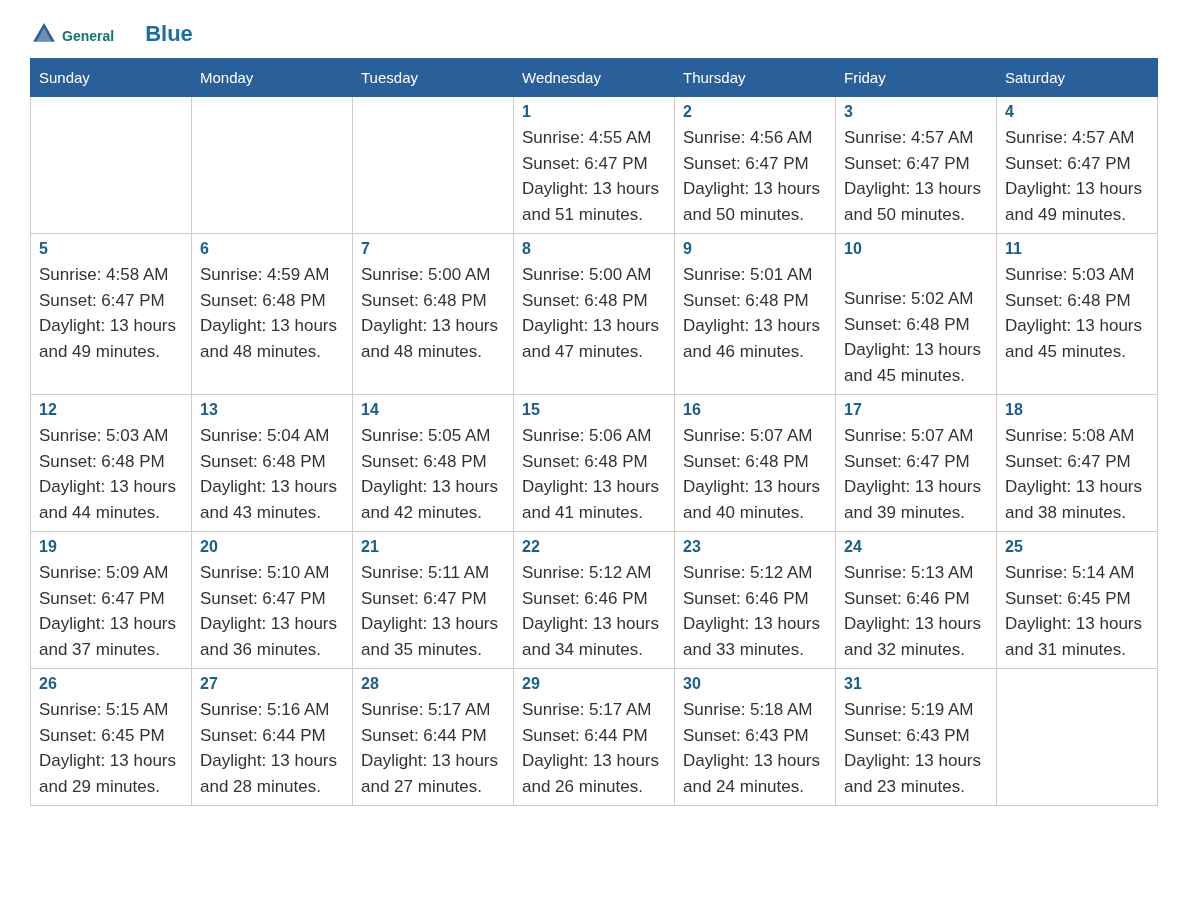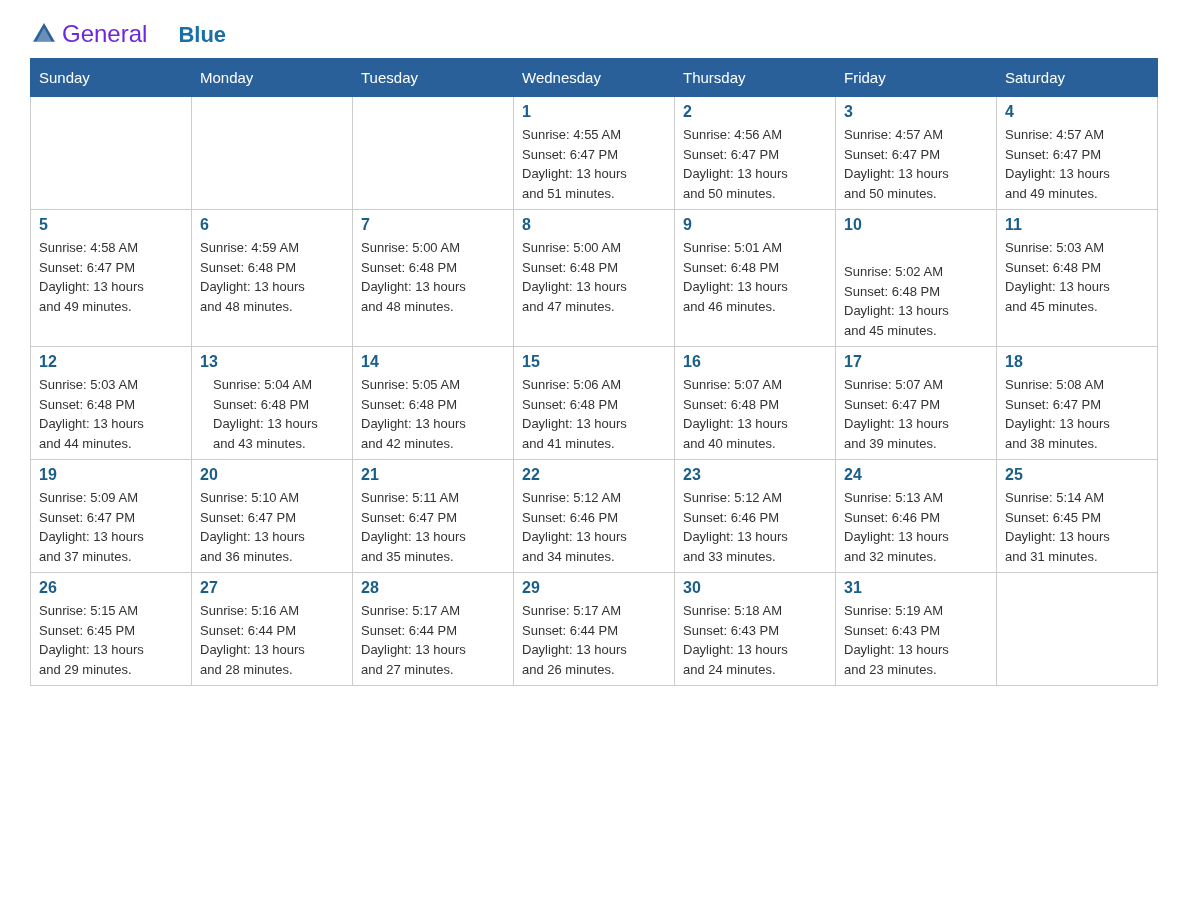--- a/index.html
+++ b/index.html
@@ -16,23 +16,23 @@
       justify-content: space-between;
       align-items: flex-start;
       margin-bottom: 10px;
     }
     .logo {
       display: flex;
       align-items: center;
       gap: 4px;
     }
     .logo-text-general {
-      font-size: 24px;
-      font-weight: normal;
-      color: #6d28d9;
+      font-size: 14px;
+      font-weight: bold;
+      color: #0f766e;
     }
     .logo-text-blue {
       font-size: 22px;
       font-weight: bold;
       color: #1a6fa8;
       padding-left: 31px;
     }
     .logo-icon {
       width: 28px;
       height: 28px;
@@ -72,21 +72,21 @@
       height: 105px;
     }
     .day-number {
       font-size: 16px;
       font-weight: bold;
       color: #1a5f8a;
       display: block;
       margin-bottom: 4px;
     }
     .day-info {
-      font-size: 13px;
+      font-size: 17px;
       color: #333;
       line-height: 1.5;
     }
     .empty-cell {
       background: #fff;
     }
     tr:last-child td {
       border-bottom: 1px solid #ccc;
       margin-left: 30px;
     }
@@ -206,21 +206,21 @@
       <tr>
         <td>
           <span class="day-number">12</span>
           <div class="day-info" style="white-space: pre-line;">Sunrise: 5:03 AM
 Sunset: 6:48 PM
 Daylight: 13 hours
 and 44 minutes.</div>
         </td>
         <td>
           <span class="day-number">13</span>
-          <div class="day-info" style="white-space: pre-line; margin-left: 13px;">Sunrise: 5:04 AM
+          <div class="day-info" style="white-space: pre-line;">Sunrise: 5:04 AM
 Sunset: 6:48 PM
 Daylight: 13 hours
 and 43 minutes.</div>
         </td>
         <td>
           <span class="day-number">14</span>
           <div class="day-info" style="white-space: pre-line;">Sunrise: 5:05 AM
 Sunset: 6:48 PM
 Daylight: 13 hours
 and 42 minutes.</div>

